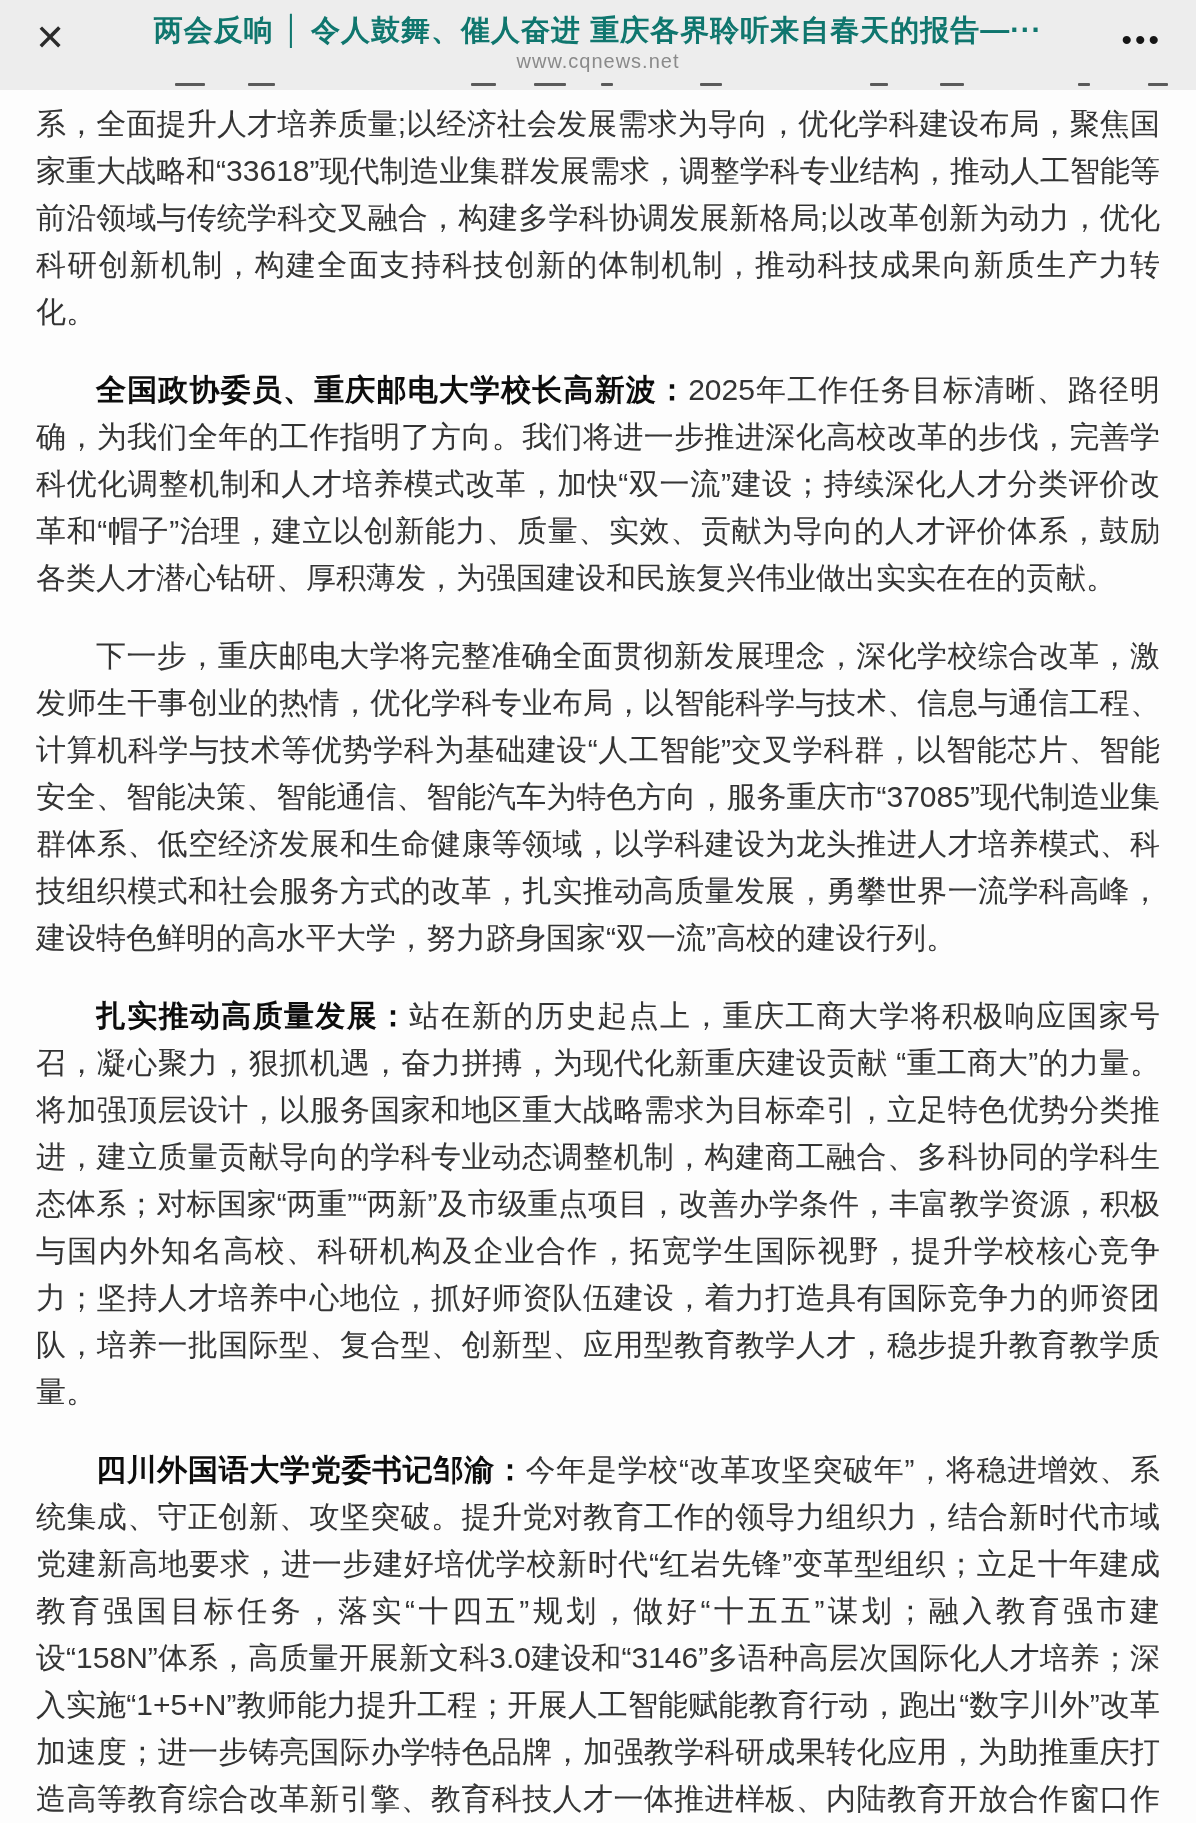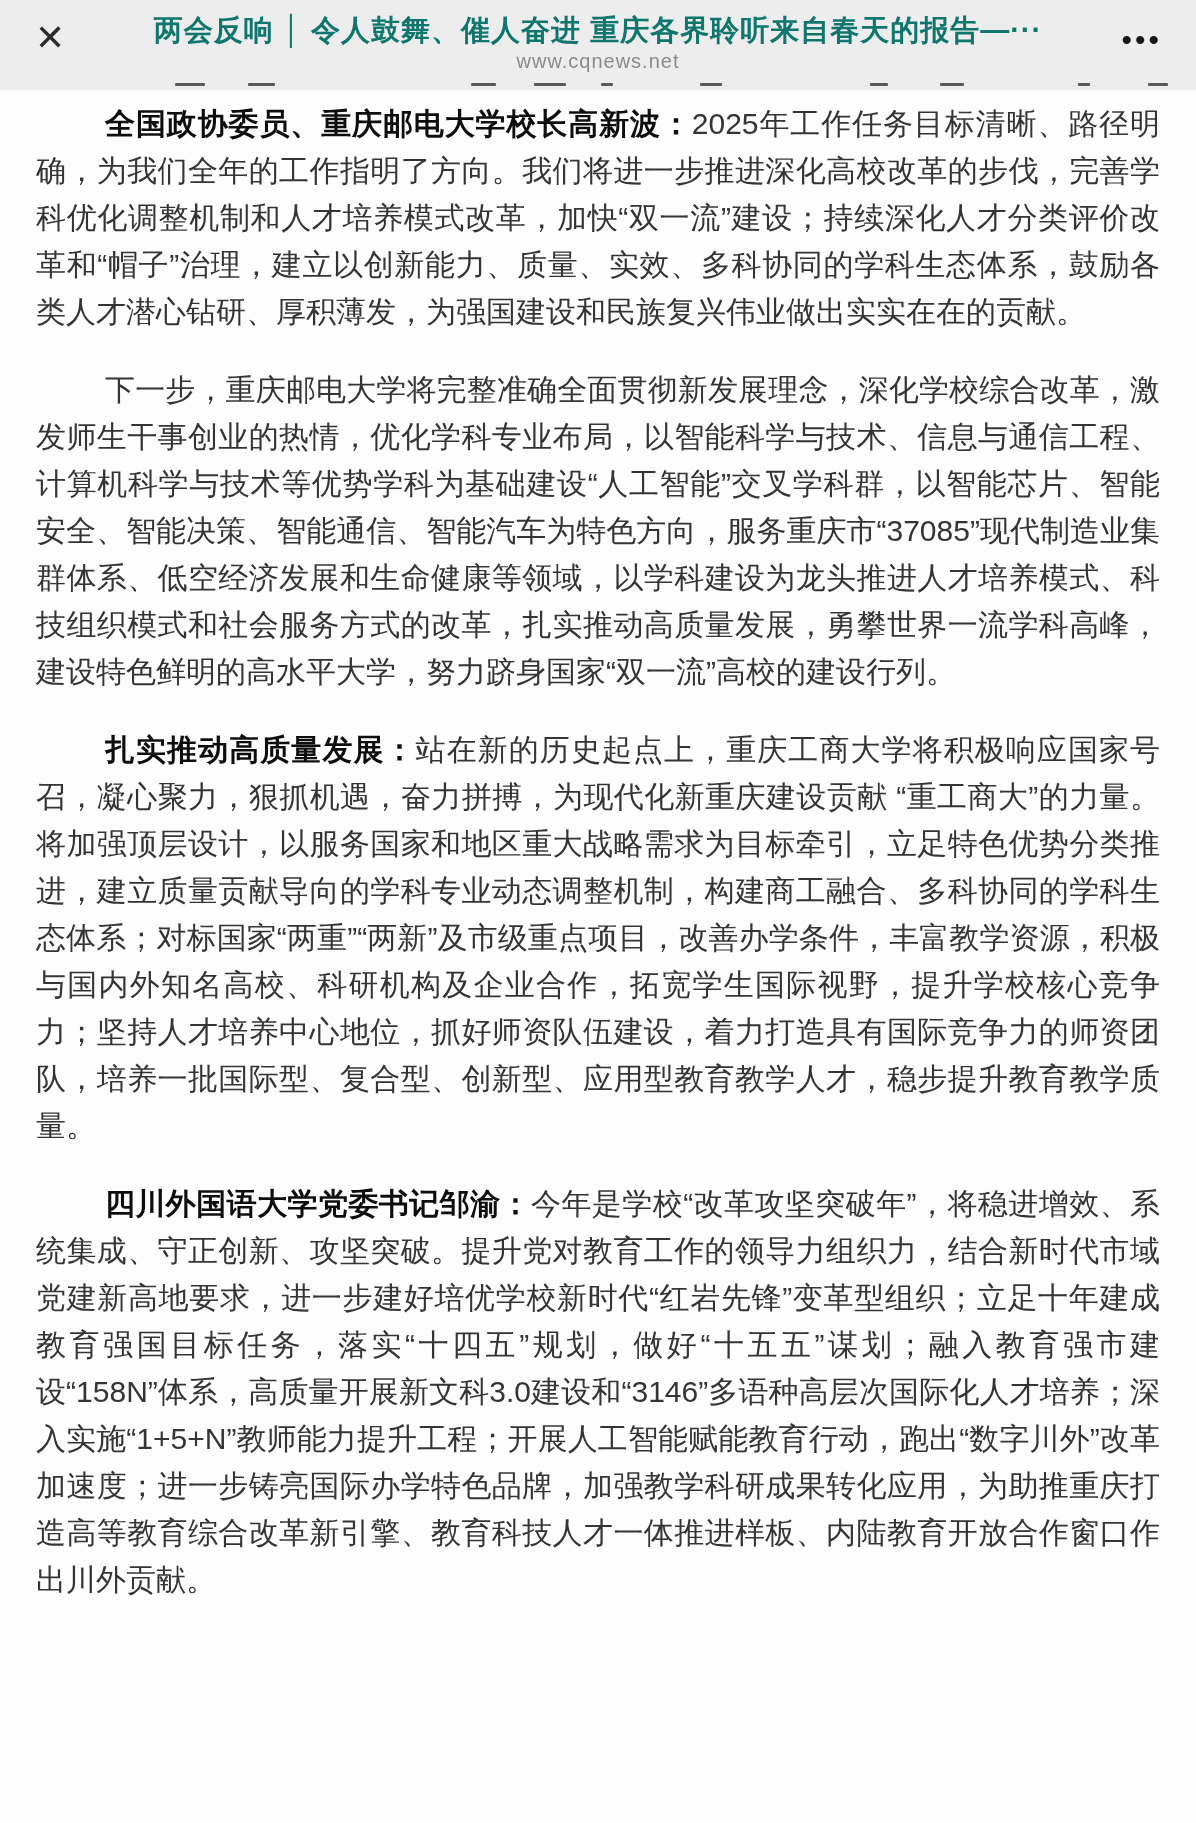--- a/index.html
+++ b/index.html
@@ -87,21 +87,20 @@
     font-size: 30px;
     line-height: 47px;
     color: #343434;
     text-align: justify;
     margin-bottom: 31px;
   }
   .article p.indent { text-indent: 2em; }
   .article .lead {
     font-weight: 700;
     color: #0d0d0d;
-    margin-left: 9px;
   }
 </style>
 </head>
 <body>
 
 <div class="titlebar">
   <div class="close-btn">✕</div>
 
   <div class="titles">
     <div class="page-title">两会反响 │ 令人鼓舞、催人奋进 重庆各界聆听来自春天的报告—···</div>
@@ -119,23 +118,26 @@
     <i style="left:700px;width:22px"></i>
     <i style="left:870px;width:18px"></i>
     <i style="left:940px;width:24px"></i>
     <i style="left:1078px;width:12px"></i>
     <i style="left:1148px;width:20px"></i>
   </div>
 </div>
 
 <div class="article">
 
+  <p>
+    <span class="lead"></span><span>系，全面提升人才培养质量;以经济社会发展需求为导向，优化学科建设布局，聚焦国家重大战略和“33618”现代制造业集群发展需求，调整学科专业结构，推动人工智能等前沿领域与传统学科交叉融合，构建多学科协调发展新格局;以改革创新为动力，优化科研创新机制，构建全面支持科技创新的体制机制，推动科技成果向新质生产力转化。</span>
+  </p>
 
   <p class="indent">
-    <span class="lead">全国政协委员、重庆邮电大学校长高新波：</span><span>2025年工作任务目标清晰、路径明确，为我们全年的工作指明了方向。我们将进一步推进深化高校改革的步伐，完善学科优化调整机制和人才培养模式改革，加快“双一流”建设；持续深化人才分类评价改革和“帽子”治理，建立以创新能力、质量、实效、多科协同的学科生态体系，鼓励各类人才潜心钻研、厚积薄发，为强国建设和民族复兴伟业做出实实在在的贡献。</span>
+    <span class="lead">全国政协委员、重庆邮电大学校长高新波：</span><span>2025年工作任务目标清晰、路径明确，为我们全年的工作指明了方向。我们将进一步推进深化高校改革的步伐，完善学科优化调整机制和人才培养模式改革，加快“双一流”建设；持续深化人才分类评价改革和“帽子”治理，建立以创新能力、质量、实效、贡献为导向的人才评价体系，鼓励各类人才潜心钻研、厚积薄发，为强国建设和民族复兴伟业做出实实在在的贡献。</span>
   </p>
 
   <p class="indent">
     <span class="lead"></span><span>下一步，重庆邮电大学将完整准确全面贯彻新发展理念，深化学校综合改革，激发师生干事创业的热情，优化学科专业布局，以智能科学与技术、信息与通信工程、计算机科学与技术等优势学科为基础建设“人工智能”交叉学科群，以智能芯片、智能安全、智能决策、智能通信、智能汽车为特色方向，服务重庆市“37085”现代制造业集群体系、低空经济发展和生命健康等领域，以学科建设为龙头推进人才培养模式、科技组织模式和社会服务方式的改革，扎实推动高质量发展，勇攀世界一流学科高峰，建设特色鲜明的高水平大学，努力跻身国家“双一流”高校的建设行列。</span>
   </p>
 
   <p class="indent">
     <span class="lead">扎实推动高质量发展：</span><span>站在新的历史起点上，重庆工商大学将积极响应国家号召，凝心聚力，狠抓机遇，奋力拼搏，为现代化新重庆建设贡献 “重工商大”的力量。将加强顶层设计，以服务国家和地区重大战略需求为目标牵引，立足特色优势分类推进，建立质量贡献导向的学科专业动态调整机制，构建商工融合、多科协同的学科生态体系；对标国家“两重”“两新”及市级重点项目，改善办学条件，丰富教学资源，积极与国内外知名高校、科研机构及企业合作，拓宽学生国际视野，提升学校核心竞争力；坚持人才培养中心地位，抓好师资队伍建设，着力打造具有国际竞争力的师资团队，培养一批国际型、复合型、创新型、应用型教育教学人才，稳步提升教育教学质量。</span>
   </p>
 

